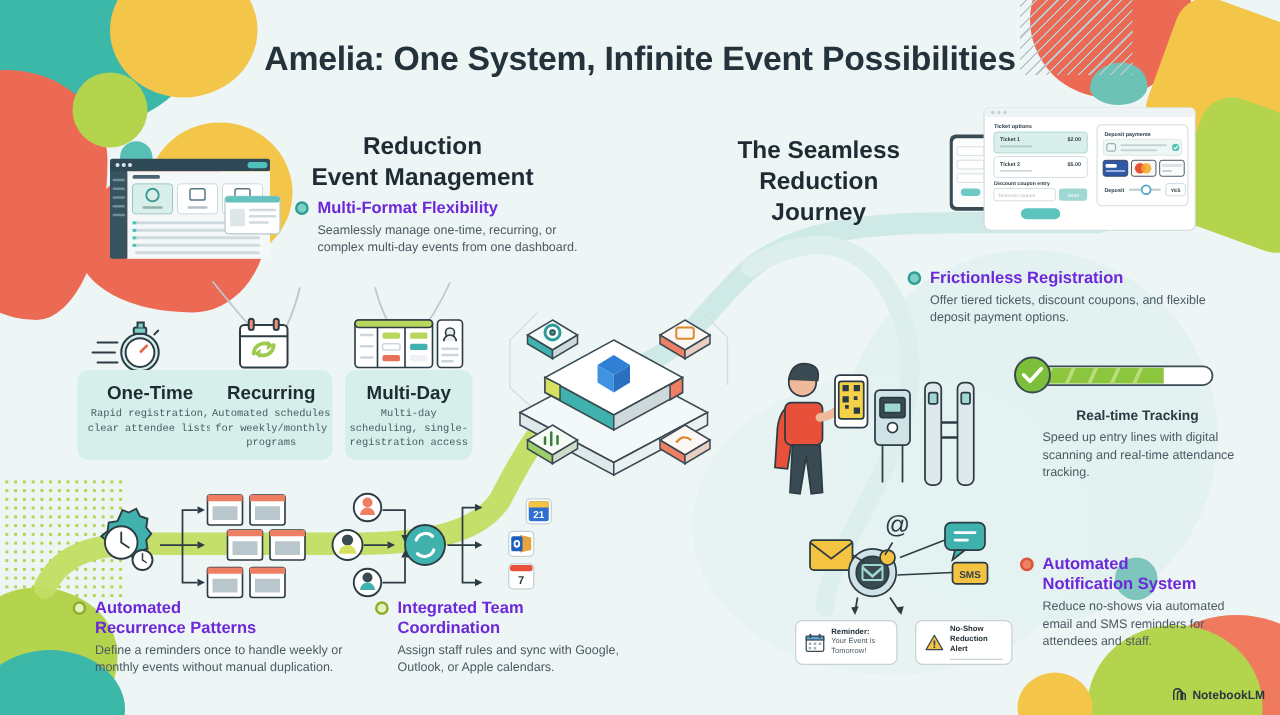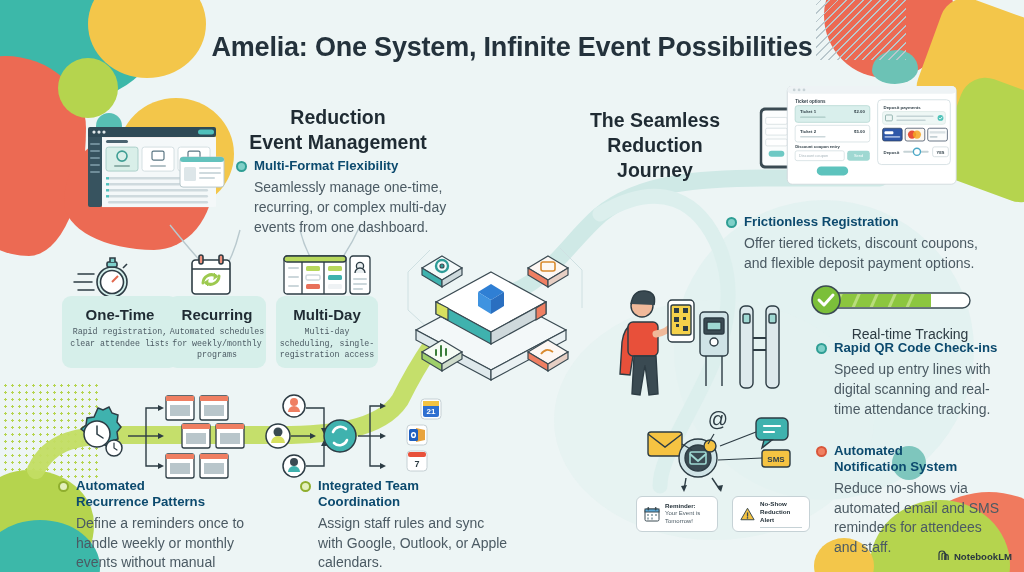--- a/index.html
+++ b/index.html
@@ -65,22 +65,22 @@
   .sec-left{left:238px;top:105px;width:200px;}
   .sec-right{left:560px;top:108px;width:190px;}
 
   
   .bullet{position:absolute;}
   .bl-head{display:flex;align-items:flex-start;gap:7px;}
   .dot{width:11px;height:11px;border-radius:50%;border:2.2px solid #2f9e94;
     background:#7fd0c8;flex:none;margin-top:3px;box-sizing:border-box;}
   .dot.lime{border-color:#8fae2e;background:#e4f0bd;}
   .dot.coral{border-color:#d9563a;background:#f08163;}
-  .bl-title{font-size:13.2px;font-weight:bold;color:#0c4a6e;line-height:1.2;}
-  .bl-body{font-size:14px;color:#4b5a63;line-height:1.42;margin-top:4px;}
+  .bl-title{font-size:13.2px;font-weight:bold;color:#6d28d9;line-height:1.2;}
+  .bl-body{font-size:10px;color:#4b5a63;line-height:1.42;margin-top:4px;}
   .ind{padding-left:18px;}
 
   .b-multi{left:236px;top:158px;width:226px;}
   .b-rec{left:58px;top:478px;width:220px;}
   .b-team{left:300px;top:478px;width:210px;}
   .b-fric{left:726px;top:214px;width:270px;}
   .b-qr{left:816px;top:340px;width:200px;}
   .b-notif{left:816px;top:443px;width:190px;}
 
   
@@ -109,21 +109,21 @@
   
   .ncard{position:absolute;background:#fff;border:1.3px solid #c6d2d6;border-radius:6px;
     display:flex;align-items:center;gap:5px;padding:6px 7px;box-sizing:border-box;}
   .n1{left:636px;top:496px;width:82px;height:36px;}
   .n2{left:732px;top:496px;width:78px;height:36px;}
   .n-t{font-size:6.2px;font-weight:bold;color:#25323a;line-height:1.32;}
   .n-b{font-size:6px;color:#4b5a63;line-height:1.32;font-weight:normal;}
 
   
   .rtt{position:absolute;left:808px;top:284px;width:190px;}
-  .rtt-lbl{font-size:14px;font-weight:normal;color:#2c3a42;text-align:center;
+  .rtt-lbl{font-size:11px;font-weight:bold;color:#2c3a42;text-align:center;
     margin-top:4px;margin-left:14px;}
 
   
   .foot{position:absolute;right:12px;bottom:10px;display:flex;align-items:center;gap:4px;
     font-size:9.6px;font-weight:bold;color:#2b3840;}
 </style>
 </head>
 <body>
 
 <div class="stage">
@@ -594,24 +594,20 @@
             <path d="M106 8 L98 26"></path>
         </g>
       </g>
       <circle cx="18" cy="16" r="14" fill="#7bbf3a" stroke="#3a4a52" stroke-width="1.6"></circle>
       <path d="M11 16 l5 5 l9 -10" fill="none" stroke="#fff" stroke-width="3" stroke-linecap="round" stroke-linejoin="round"></path>
     </svg>
     <div class="rtt-lbl">Real-time Tracking</div>
   </div>
 
   <div class="bullet b-qr">
-    <div class="bl-head">
-      <span class="dot"></span>
-      <span class="bl-title">Rapid QR Code Check-ins</span>
-    </div>
     <div class="bl-body ind">Speed up entry lines with digital scanning and real-time attendance tracking.</div>
   </div>
 
   <svg style="position:absolute;left:640px;top:404px;" width="170" height="92" viewBox="0 0 170 92">
     <g stroke="#2d3c44" stroke-width="1.4">
 
       <text x="78" y="22" font-size="20" fill="#2d3c44" stroke="none" text-anchor="middle" font-family="Liberation Sans, sans-serif">@</text>
 
       <rect x="8" y="28" width="34" height="24" rx="3" fill="#f5c342"></rect>
       <path d="M8 30 L25 43 L42 30" fill="none"></path>

